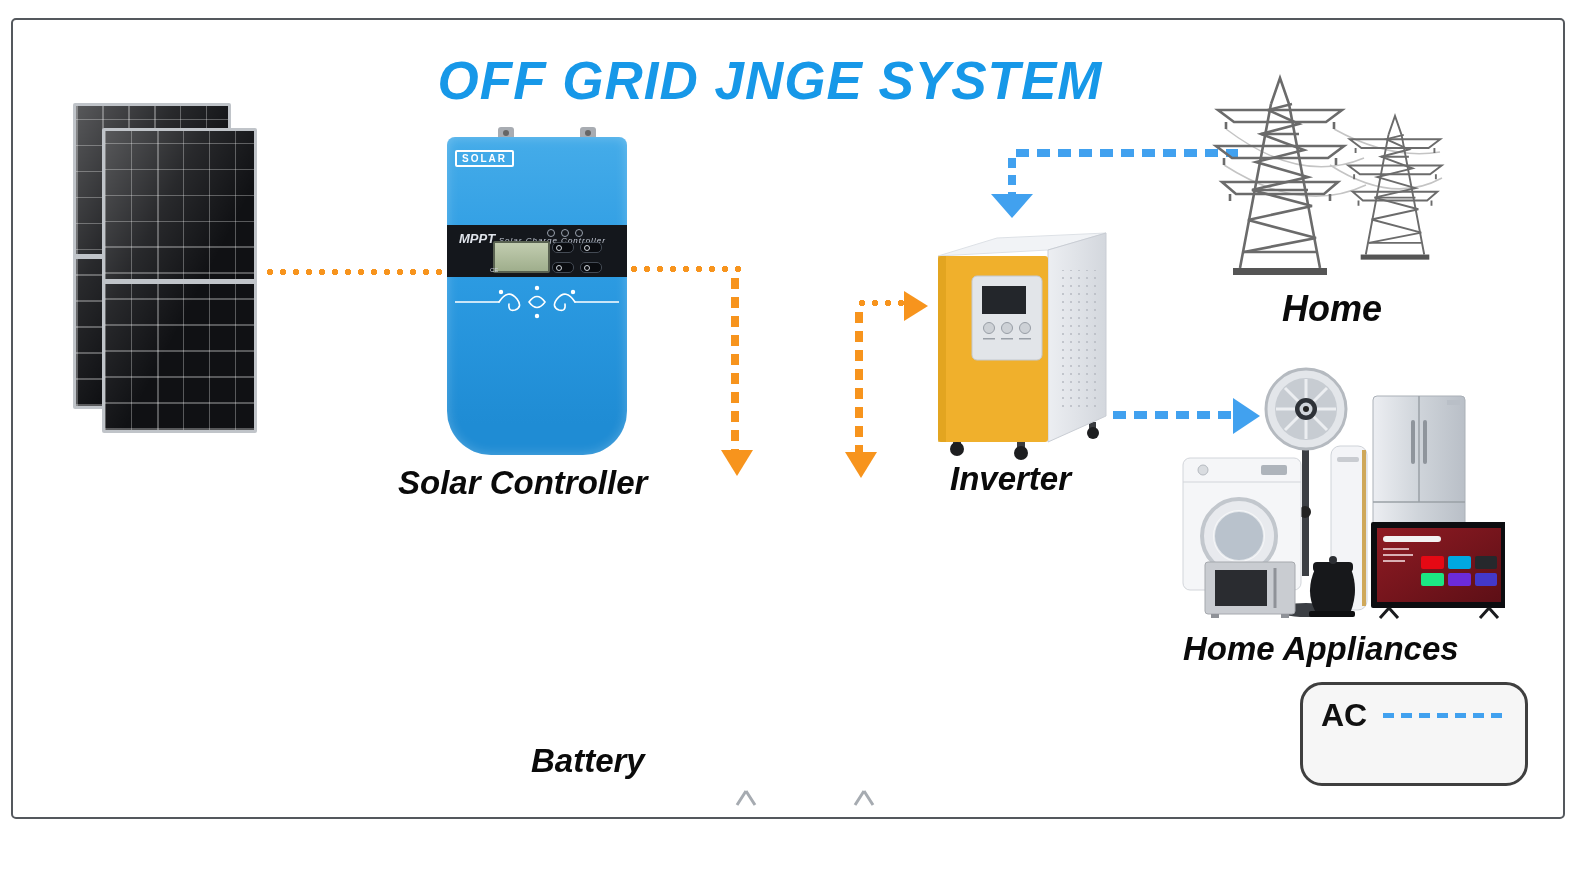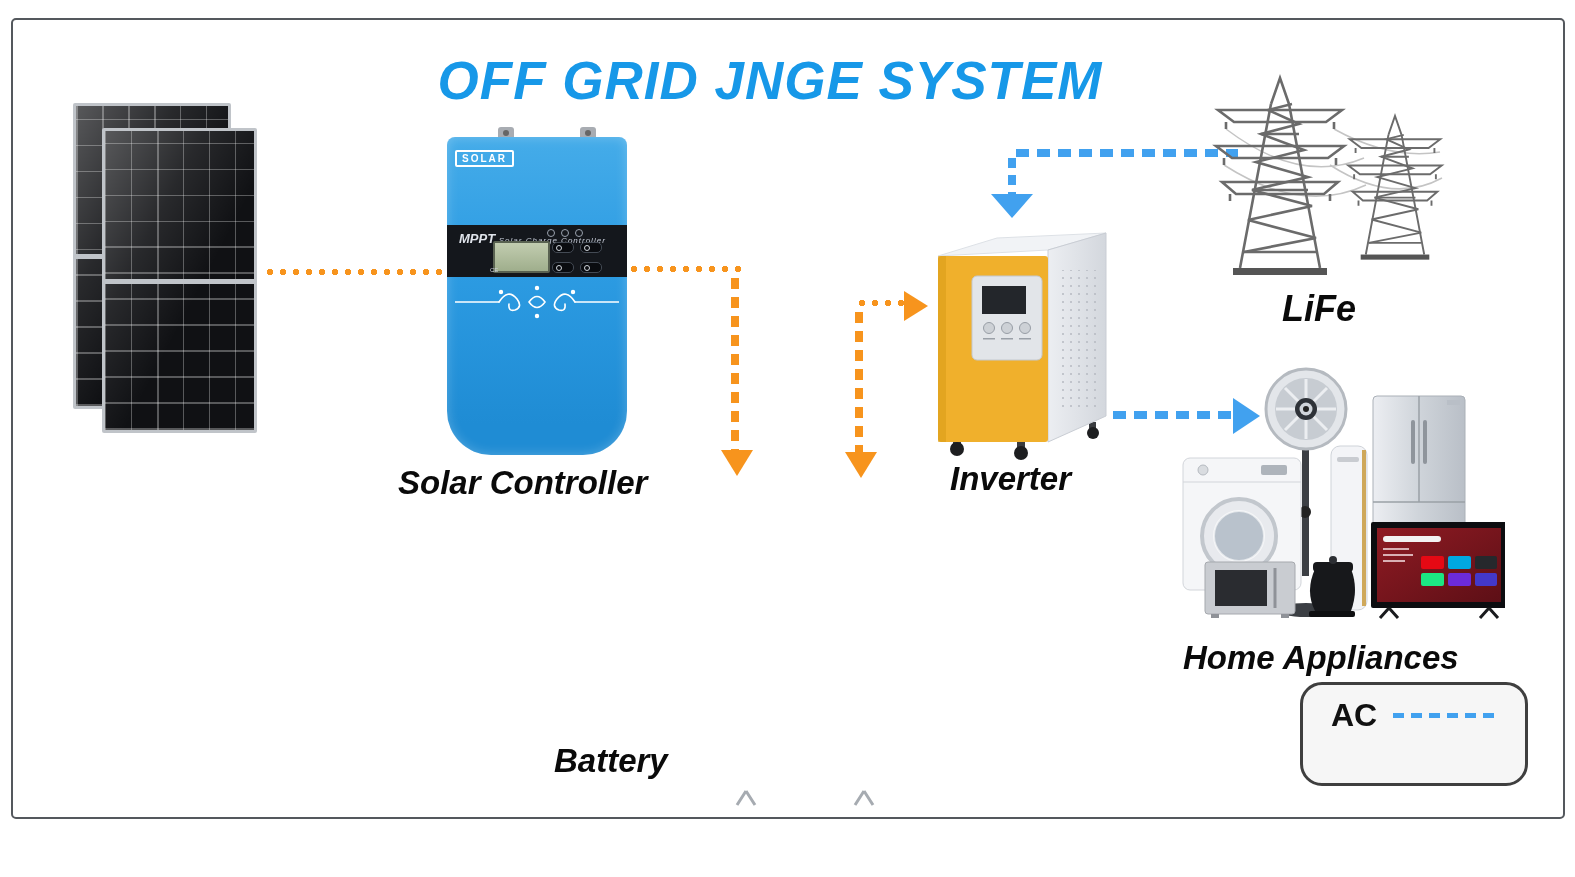--- a/index.html
+++ b/index.html
@@ -57,21 +57,21 @@
   .bat-sub{position:absolute;right:12px;top:86px;color:#fff;font:700 12.5px "Liberation Sans",sans-serif;}
   .bat-panel{position:absolute;left:24px;top:203px;width:157px;height:57px;background:#0e0f11;border-radius:2px;}
   .bat-lcd{position:absolute;left:23px;top:11px;width:55px;height:35px;background:linear-gradient(180deg,#4b68e2,#2540bb);
            border:1px solid #6d86ef;}
   .bat-keys{position:absolute;left:94px;top:10px;color:#e8e8e8;font:400 6px "Liberation Sans",sans-serif;line-height:9px;}
   .bat-keys span{display:block;}
   .bat-keys span::before{content:"";display:inline-block;width:3px;height:3px;background:#fff;margin-right:3px;vertical-align:middle;}
 
   
   .legend{position:absolute;left:1300px;top:682px;width:228px;height:104px;background:#f6f6f6;
-          border:3px solid #3f3f3f;border-radius:22px;box-sizing:border-box;padding:8px 28px;}
+          border:3px solid #3f3f3f;border-radius:22px;box-sizing:border-box;padding:8px 18px;}
   .legend-row{display:flex;align-items:center;height:44px;}
   .legend-key{width:62px;font:700 32px "Liberation Sans",sans-serif;color:#111;}
   .legend-dash{flex:1;height:5px;background-image:repeating-linear-gradient(90deg,currentColor 0 11px,transparent 11px 18px);}
   .legend-dash.ac{color:var(--ac,#41A1EF);}
   .legend-dash.dc{color:var(--dc,#F7941D);}
 </style>
 </head>
 <body>
 
 <div class="stage">
@@ -127,21 +127,21 @@
   <div class="arr arr-right-dc" style="left:904px;top:291px;"></div>
   <div class="dash-v-dc" style="left:855px;top:312px;height:140px;"></div>
   <div class="arr arr-down-dc" style="left:845px;top:452px;"></div>
 
   <svg style="position:absolute;left:725px;top:788px;" width="160" height="18" viewBox="0 0 160 18">
     <g stroke="#a6abb1" stroke-width="3" fill="none">
       <path d="M12 17 L21 3 M30 17 L21 3"></path>
       <path d="M130 17 L139 3 M148 17 L139 3"></path>
     </g>
   </svg>
-  <div class="lbl" style="left:554px;top:742px;">Battery</div>
+  <div class="lbl" style="left:531px;top:742px;">Battery</div>
 
   <svg style="position:absolute;left:925px;top:220px;" width="190" height="240" viewBox="0 0 190 240">
     <defs>
       <linearGradient id="sideg" x1="0" y1="0" x2="1" y2="0">
         <stop offset="0" stop-color="#eceef2"></stop>
           <stop offset="1" stop-color="#d3d7dd"></stop>
       </linearGradient>
       <pattern id="vents" width="8" height="8" patternUnits="userSpaceOnUse">
         <circle cx="2" cy="2" r="1" fill="#b6bac2"></circle>
       </pattern>
@@ -195,21 +195,21 @@
     </defs>
     <g stroke="#c4c4c4" stroke-width="1.5" fill="none">
       <path d="M1226 129 Q1300 185 1364 158"></path>
       <path d="M1224 165 Q1302 215 1366 185"></path>
       <path d="M1334 129 Q1390 160 1440 152"></path>
       <path d="M1330 165 Q1392 205 1442 178"></path>
     </g>
     <use href="#pylon" x="0" y="0" transform="translate(1280,70)"></use>
     <use href="#pylon" x="0" y="0" transform="translate(1395,110) scale(0.73)"></use>
   </svg>
-  <div class="lbl" style="left:1282px;top:288px;font-size:36px;">LiFe</div>
+  <div class="lbl" style="left:1282px;top:288px;font-size:36px;">Home</div>
 
   <svg style="position:absolute;left:1175px;top:362px;" width="330" height="275" viewBox="0 0 330 275">
     <defs>
       <linearGradient id="fridgeg" x1="0" y1="0" x2="1" y2="0">
         <stop offset="0" stop-color="#eceef2"></stop>
           <stop offset=".5" stop-color="#cfd4da"></stop>
           <stop offset="1" stop-color="#b9bfc7"></stop>
       </linearGradient>
       <linearGradient id="tvg" x1="0" y1="0" x2="1" y2="1">
         <stop offset="0" stop-color="#8f1b23"></stop>
@@ -284,21 +284,21 @@
       <rect x="300" y="194" width="22" height="13" rx="2" fill="#26282c"></rect>
       <rect x="246" y="211" width="23" height="13" rx="2" fill="#1ce783"></rect>
       <rect x="273" y="211" width="23" height="13" rx="2" fill="#6c2bd9"></rect>
       <rect x="300" y="211" width="22" height="13" rx="2" fill="#4338ca"></rect>
       <g stroke="#1a1b1e" stroke-width="3">
         <path d="M214 246 l-9 10 M214 246 l9 10"></path>
         <path d="M314 246 l-9 10 M314 246 l9 10"></path>
       </g>
     </g>
   </svg>
-  <div class="lbl" style="left:1183px;top:630px;margin-top:9px;">Home Appliances</div>
+  <div class="lbl" style="left:1183px;top:630px;">Home Appliances</div>
 
   <div class="legend">
     <div class="legend-row">
       <div class="legend-key">AC</div>
       <div class="legend-dash ac"></div>
     </div>
   </div>
 </div>
 
 </body></html>

